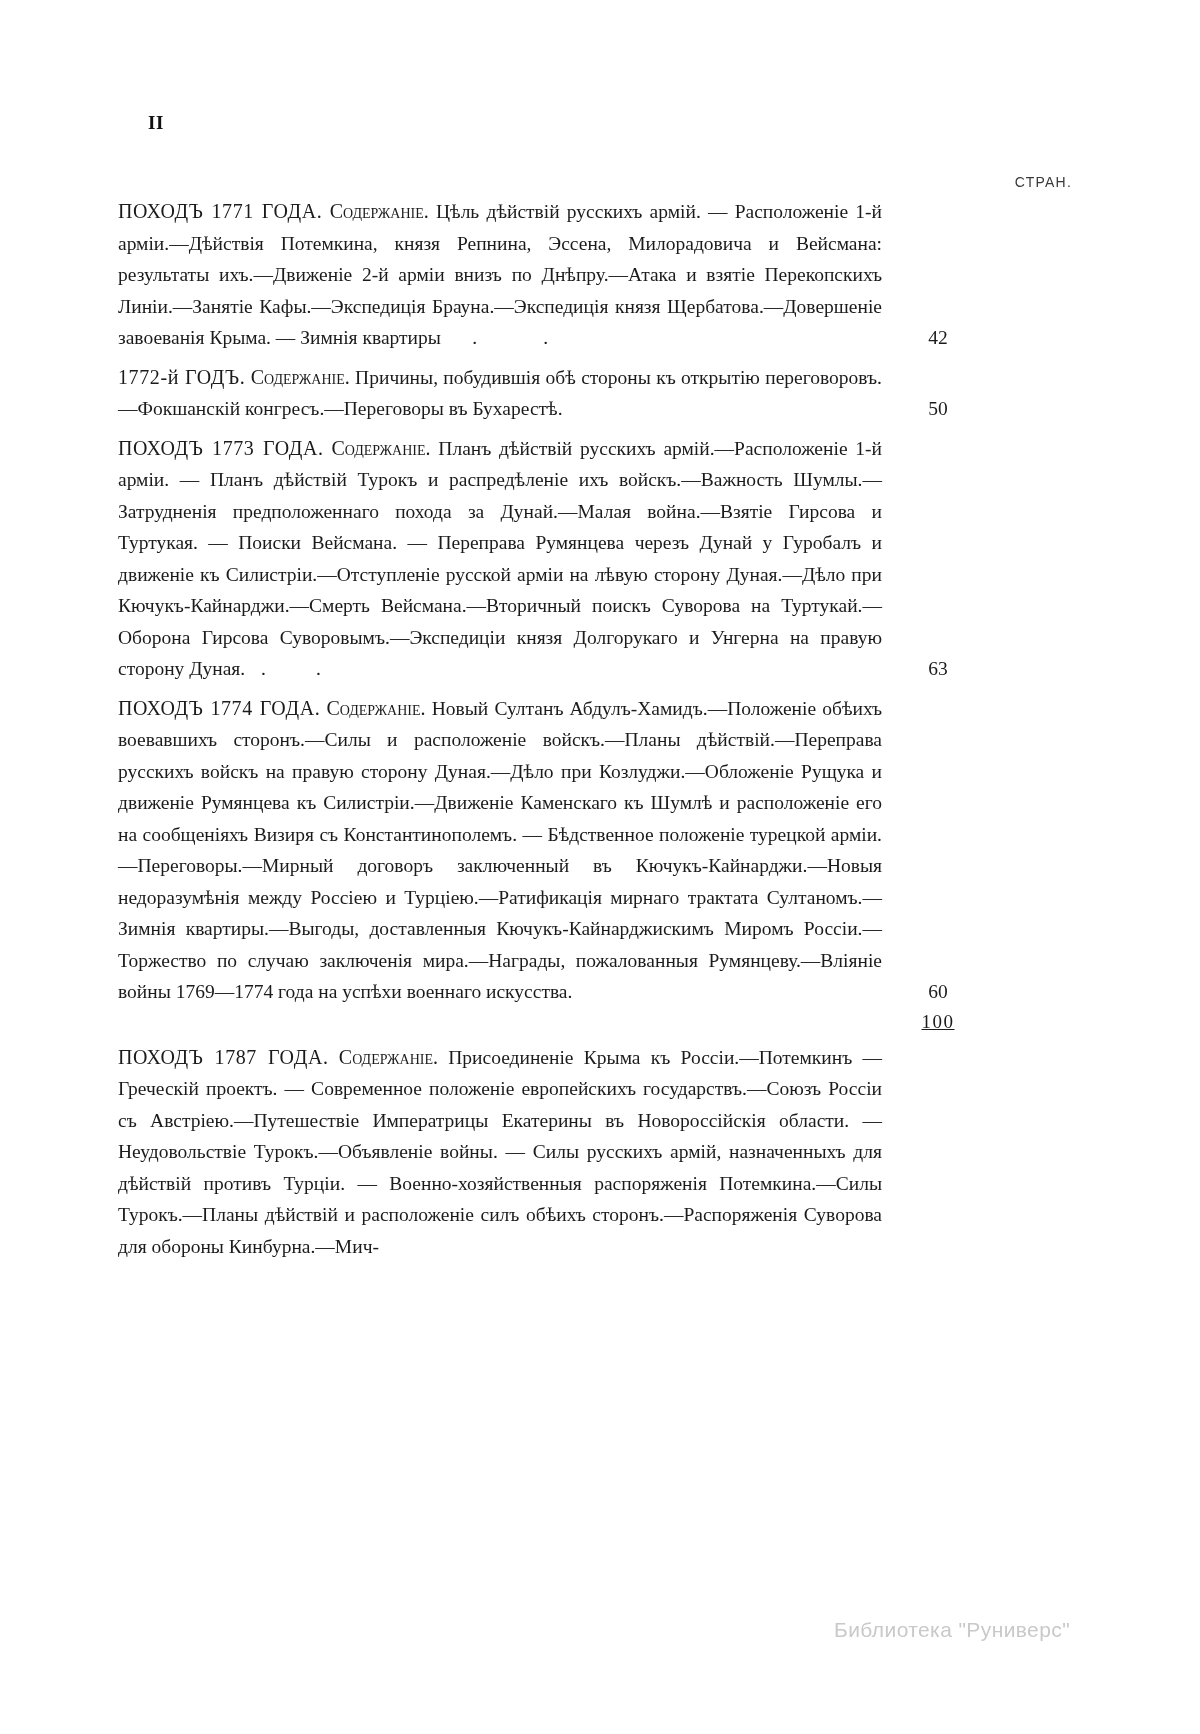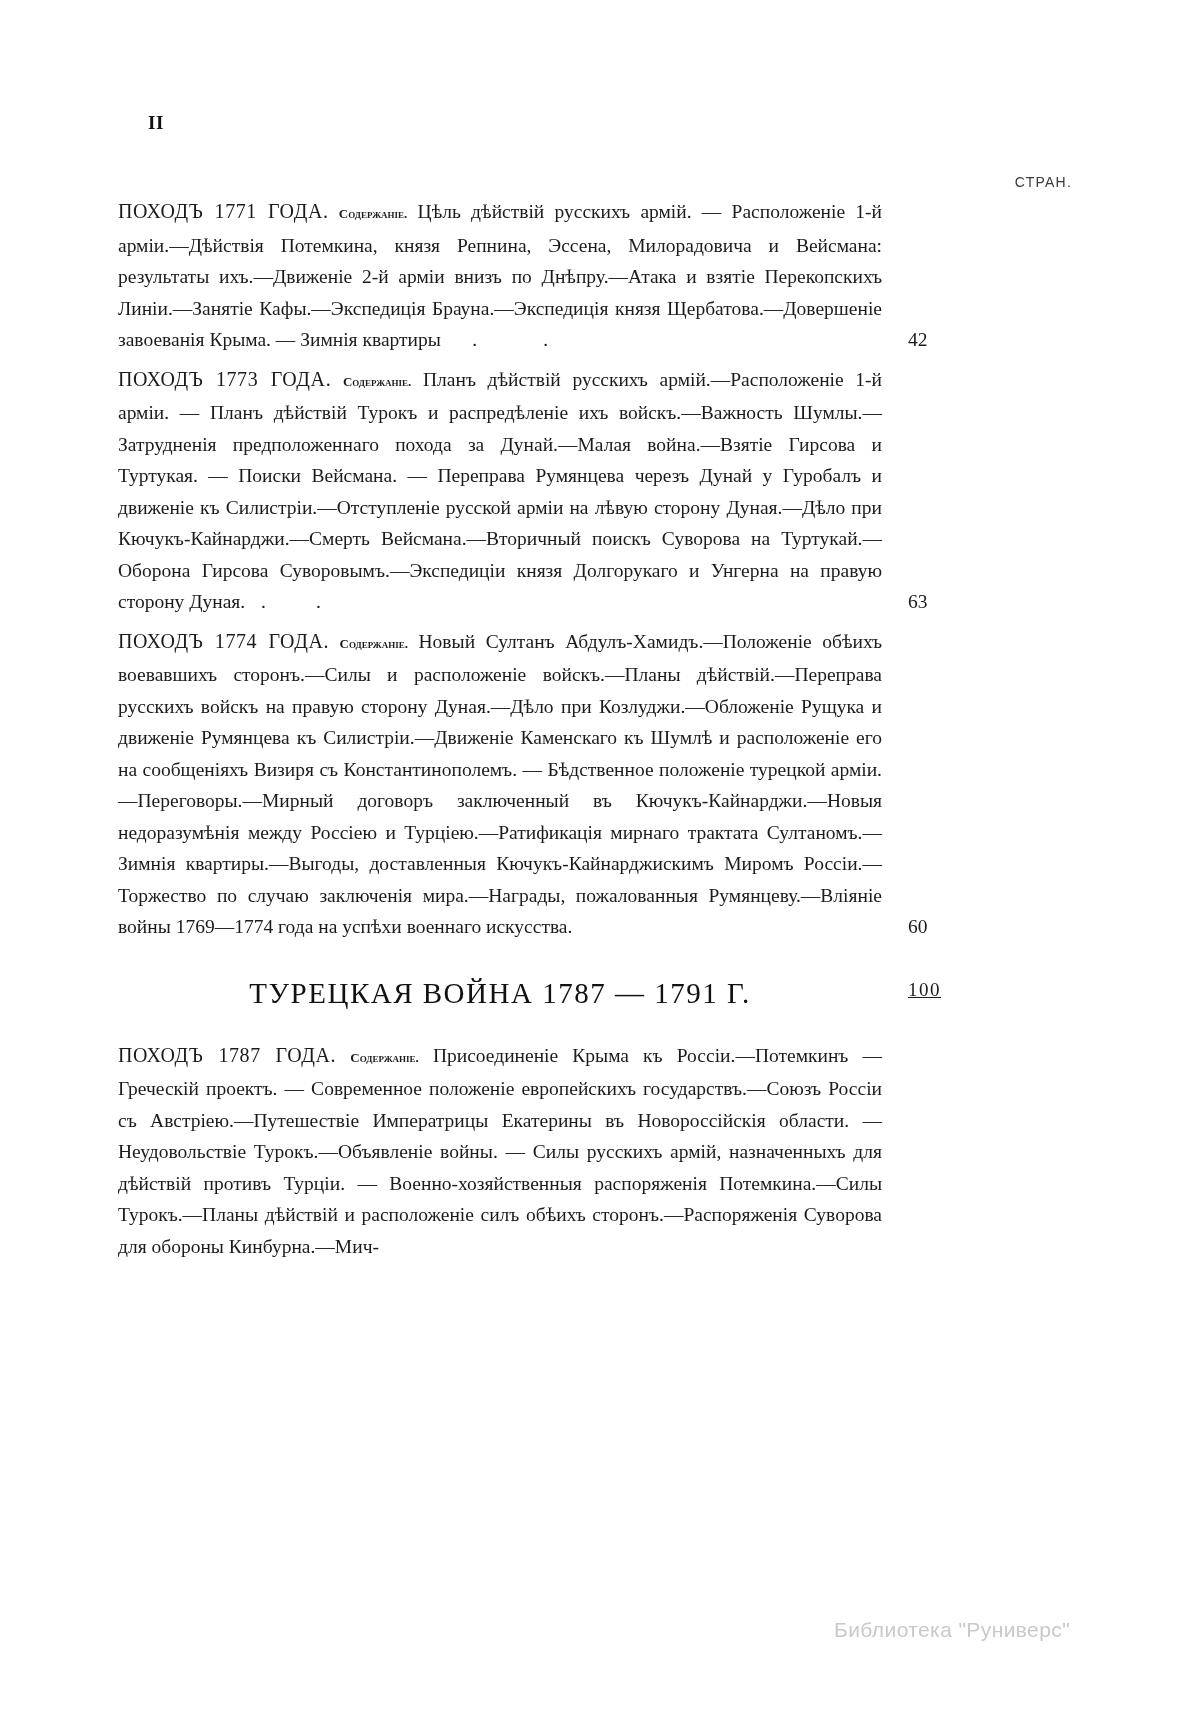--- a/index.html
+++ b/index.html
@@ -58,32 +58,31 @@
     padding-right: 86px;
     hyphens: manual;
   }
   .entry .head {
     font-weight: normal;
     letter-spacing: 0.6px;
     font-size: 20px;
   }
   .entry .sub {
     font-variant: small-caps;
-    font-size: 13px;
-    font-weight: bold;
+    font-size: 20px;
   }
   .pagenum {
     position: absolute;
     right: 0;
     bottom: 0;
     font-size: 19.5px;
     line-height: 31.5px;
     color: #1b1b1b;
     width: 60px;
-    text-align: left;
+    text-align: center;
   }
   .section-title {
     position: relative;
     text-align: center;
     font-size: 29px;
     letter-spacing: 1.5px;
     margin: 34px 0 30px 0;
     padding-right: 86px;
     color: #111;
   }
@@ -114,33 +113,36 @@
 
   <div class="col-header">СТРАН.</div>
 
   <div class="toc">
 
     <div class="entry">
       <div class="body"><span class="head">ПОХОДЪ 1771 ГОДА.</span> <span class="sub">Содержаніе.</span><span> Цѣль дѣйствій русскихъ армій. — Расположеніе 1-й арміи.—Дѣйствія Потемкина, князя Репнина, Эссена, Милорадовича и Вейсмана: результаты ихъ.—Движеніе 2-й арміи внизъ по Днѣпру.—Атака и взятіе Перекопскихъ Линіи.—Занятіе Кафы.—Экспедиція Брауна.—Экспедиція князя Щербатова.—Довершеніе завоеванія Крыма. — Зимнія квартиры</span><span class="dots">&nbsp;&nbsp;&nbsp;&nbsp;.&nbsp;&nbsp;&nbsp;&nbsp;&nbsp;&nbsp;&nbsp;&nbsp;.</span></div>
       <div class="pagenum">42</div>
     </div>
 
+    <div class="entry">
+      <div class="body"><span class="head">1772-й ГОДЪ.</span> <span class="sub">Содержаніе.</span><span> Причины, побудившія обѣ стороны къ открытію переговоровъ.—Фокшанскій конгресъ.—Переговоры въ Бухарестѣ.</span></div>
+      <div class="pagenum">50</div>
+    </div>
 
     <div class="entry">
       <div class="body"><span class="head">ПОХОДЪ 1773 ГОДА.</span> <span class="sub">Содержаніе.</span><span> Планъ дѣйствій русскихъ армій.—Расположеніе 1-й арміи. — Планъ дѣйствій Турокъ и распредѣленіе ихъ войскъ.—Важность Шумлы.—Затрудненія предположеннаго похода за Дунай.—Малая война.—Взятіе Гирсова и Туртукая. — Поиски Вейсмана. — Переправа Румянцева черезъ Дунай у Гуробалъ и движеніе къ Силистріи.—Отступленіе русской арміи на лѣвую сторону Дуная.—Дѣло при Кючукъ-Кайнарджи.—Смерть Вейсмана.—Вторичный поискъ Суворова на Туртукай.—Оборона Гирсова Суворовымъ.—Экспедиціи князя Долгорукаго и Унгерна на правую сторону Дуная.</span><span class="dots">&nbsp;&nbsp;.&nbsp;&nbsp;&nbsp;&nbsp;&nbsp;&nbsp;.</span></div>
       <div class="pagenum">63</div>
     </div>
 
     <div class="entry">
       <div class="body"><span class="head">ПОХОДЪ 1774 ГОДА.</span> <span class="sub">Содержаніе.</span><span> Новый Султанъ Абдулъ-Хамидъ.—Положеніе обѣихъ воевавшихъ сторонъ.—Силы и расположеніе войскъ.—Планы дѣйствій.—Переправа русскихъ войскъ на правую сторону Дуная.—Дѣло при Козлуджи.—Обложеніе Рущука и движеніе Румянцева къ Силистріи.—Движеніе Каменскаго къ Шумлѣ и расположеніе его на сообщеніяхъ Визиря съ Константинополемъ. — Бѣдственное положеніе турецкой арміи.—Переговоры.—Мирный договоръ заключенный въ Кючукъ-Кайнарджи.—Новыя недоразумѣнія между Россіею и Турціею.—Ратификація мирнаго трактата Султаномъ.—Зимнія квартиры.—Выгоды, доставленныя Кючукъ-Кайнарджискимъ Миромъ Россіи.—Торжество по случаю заключенія мира.—Награды, пожалованныя Румянцеву.—Вліяніе войны 1769—1774 года на успѣхи военнаго искусства.</span></div>
       <div class="pagenum">60</div>
     </div>
 
     <div class="section-title">
-      <span>ТУРЕЦКАЯ ВОЙНА 1787 — 1791 Г.</span>
       <span class="pagenum">100</span>
     </div>
 
     <div class="entry">
       <div class="body"><span class="head">ПОХОДЪ 1787 ГОДА.</span> <span class="sub">Содержаніе.</span><span> Присоединеніе Крыма къ Россіи.—Потемкинъ —Греческій проектъ. — Современное положеніе европейскихъ государствъ.—Союзъ Россіи съ Австріею.—Путешествіе Императрицы Екатерины въ Новороссійскія области. — Неудовольствіе Турокъ.—Объявленіе войны. — Силы русскихъ армій, назначенныхъ для дѣйствій противъ Турціи. — Военно-хозяйственныя распоряженія Потемкина.—Силы Турокъ.—Планы дѣйствій и расположеніе силъ обѣихъ сторонъ.—Распоряженія Суворова для обороны Кинбурна.—Мич-</span></div>
       <div class="pagenum"></div>
     </div>
 
   </div>
 

